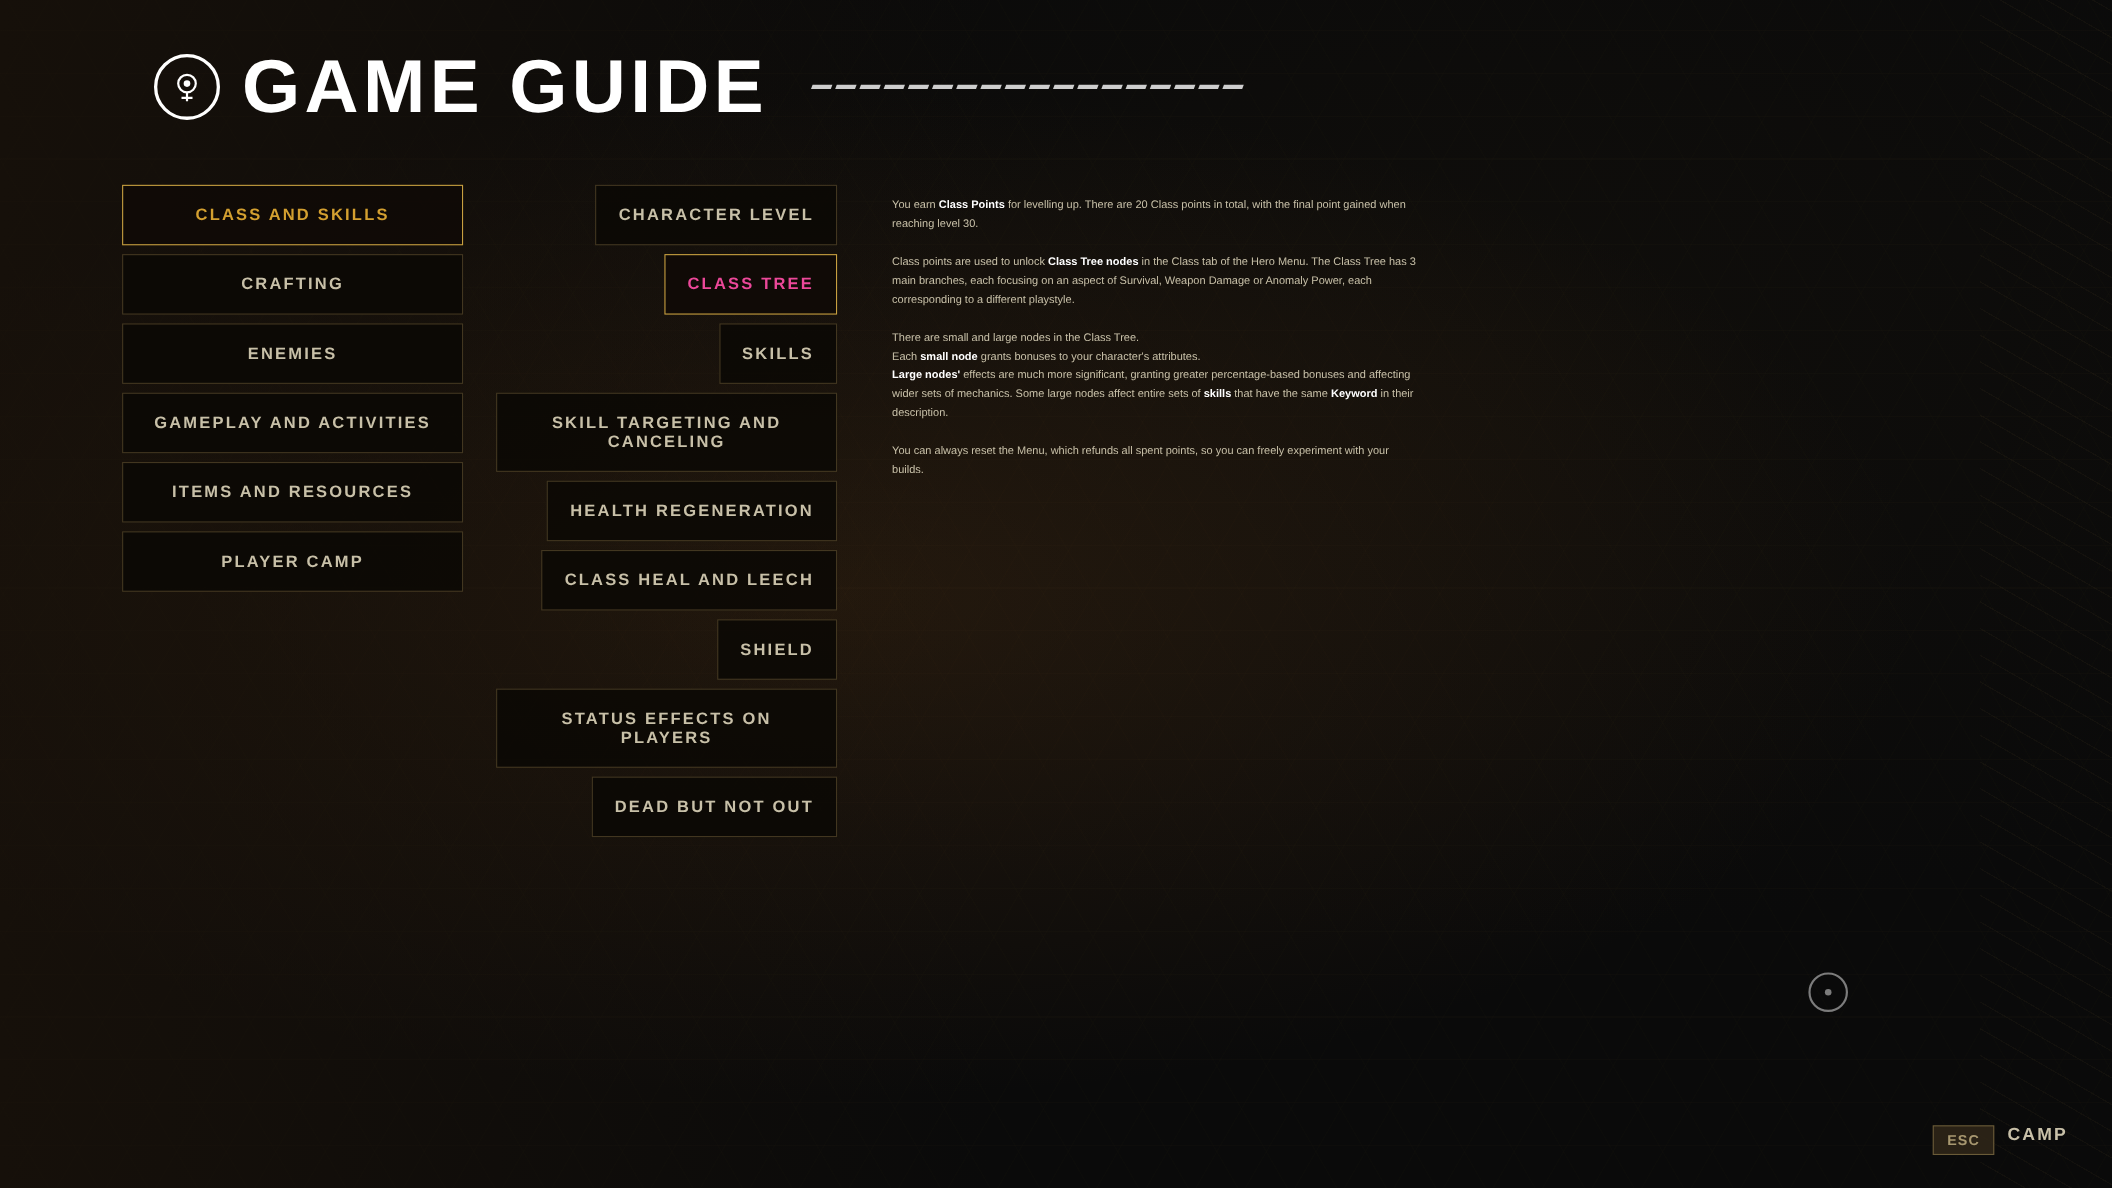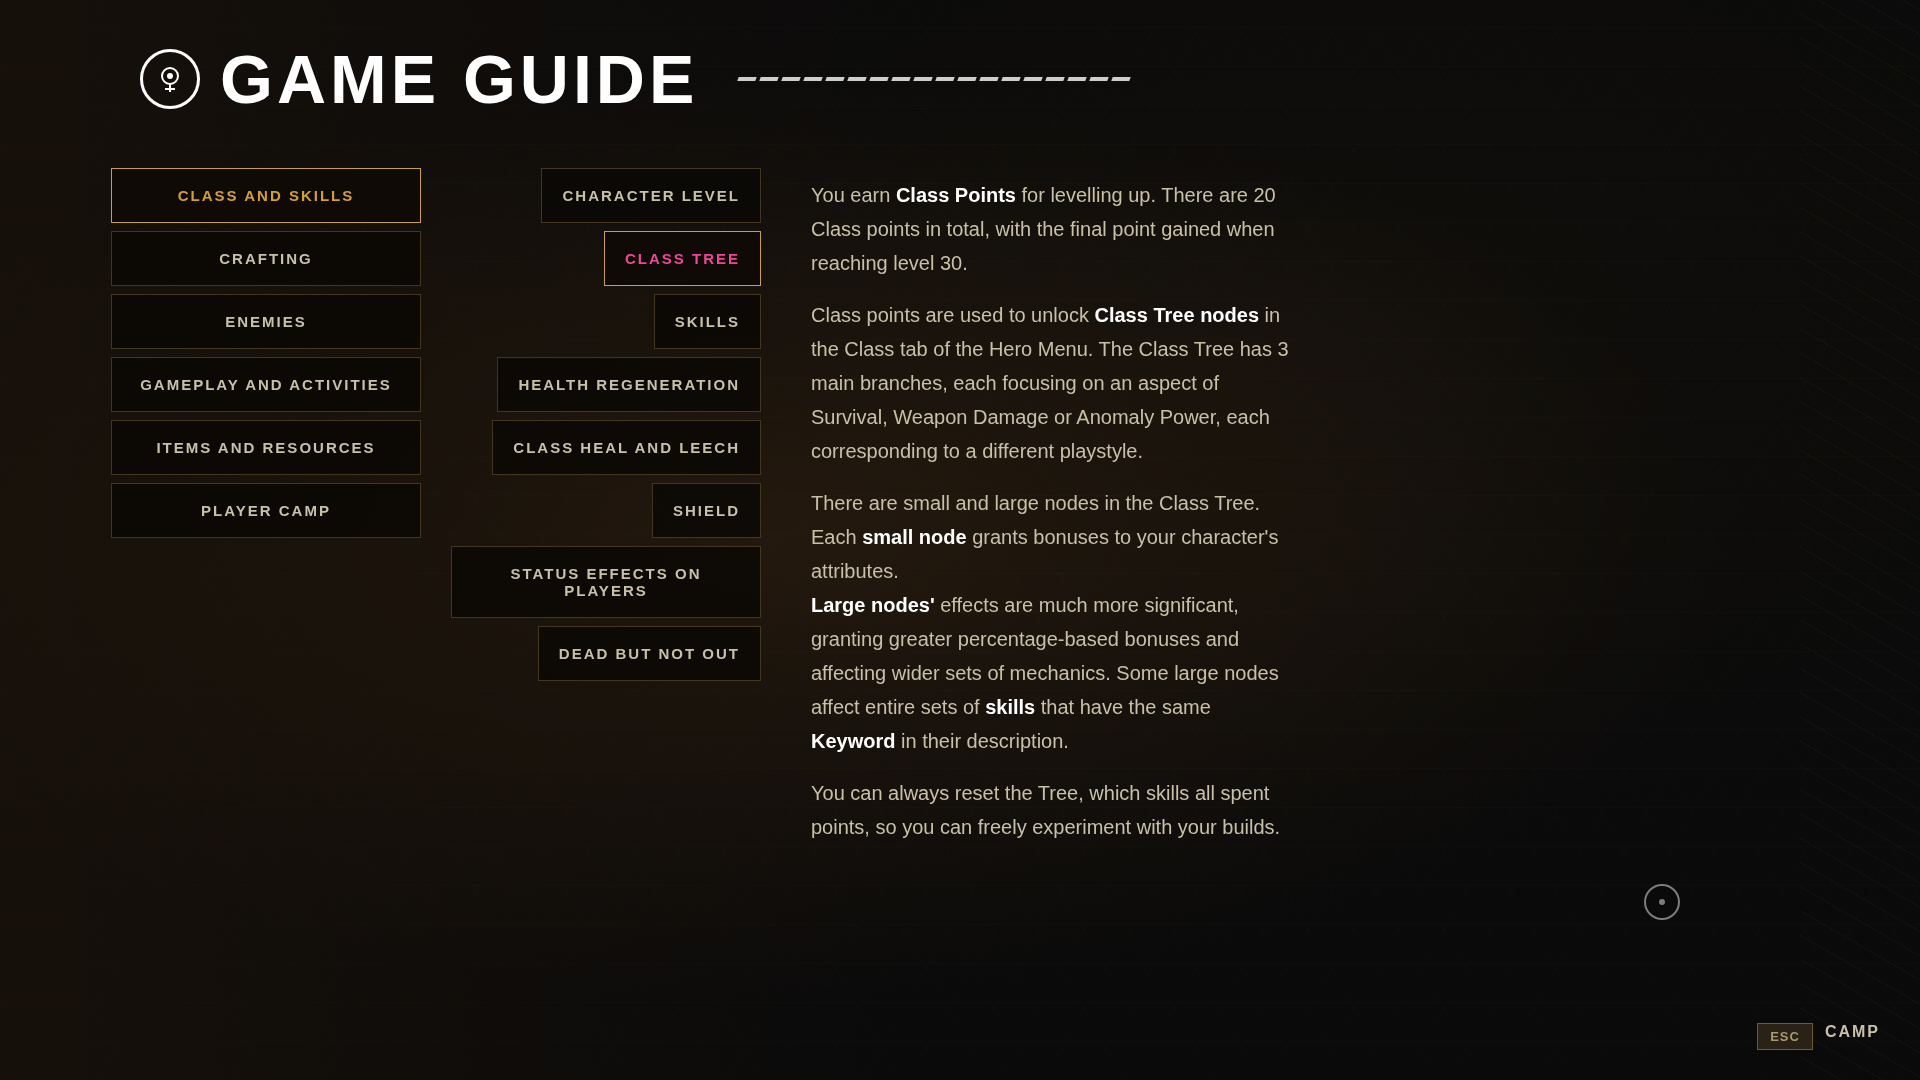--- a/index.html
+++ b/index.html
@@ -156,21 +156,21 @@
 
     .menu-btn.active-right {
       background: rgba(15, 10, 5, 0.9);
       border: 1px solid #c8a040;
       color: #ec4899;
     }
 
     
     .content-text {
       color: #c8c0a8;
-      font-size: 20px;
+      font-size: 10px;
       line-height: 1.7;
     }
 
     .content-text p {
       margin-bottom: 18px;
     }
 
     .content-text strong {
       color: #ffffff;
       font-weight: 700;
@@ -289,33 +289,34 @@
         <button class="menu-btn">ENEMIES</button>
         <button class="menu-btn">GAMEPLAY AND ACTIVITIES</button>
         <button class="menu-btn">ITEMS AND RESOURCES</button>
         <button class="menu-btn">PLAYER CAMP</button>
       </div>
 
     <div class="middle-column" id="mid-col">
         <button class="menu-btn">CHARACTER LEVEL</button>
         <button class="menu-btn active-right">CLASS TREE</button>
         <button class="menu-btn">SKILLS</button>
+        <button class="menu-btn">SKILL TARGETING AND CANCELING</button>
         <button class="menu-btn">HEALTH REGENERATION</button>
         <button class="menu-btn">CLASS HEAL AND LEECH</button>
         <button class="menu-btn">SHIELD</button>
         <button class="menu-btn">STATUS EFFECTS ON PLAYERS</button>
         <button class="menu-btn">DEAD BUT NOT OUT</button>
       </div>
 
     <div class="right-content">
       <div class="content-text" id="content-body">
           <p>You earn <strong>Class Points</strong> for levelling up. There are 20 Class points in total, with the final point gained when reaching level 30.</p>
           <p>Class points are used to unlock <strong>Class Tree nodes</strong> in the Class tab of the Hero Menu. The Class Tree has 3 main branches, each focusing on an aspect of Survival, Weapon Damage or Anomaly Power, each corresponding to a different playstyle.</p>
           <p>There are small and large nodes in the Class Tree.<br>Each <strong>small node</strong> grants bonuses to your character's attributes.<br><strong>Large nodes'</strong> effects are much more significant, granting greater percentage-based bonuses and affecting wider sets of mechanics. Some large nodes affect entire sets of <strong>skills</strong> that have the same <strong>Keyword</strong> in their description.</p>
-          <p>You can always reset the Tree, which skills all spent points, so you can freely experiment with your builds.</p>
+          <p>You can always reset the Menu, which refunds all spent points, so you can freely experiment with your builds.</p>
         </div>
     </div>
 
   </div>
 
   <div class="cursor-indicator">
     <div class="cursor-dot"></div>
   </div>
 
   <div class="close-btn">

